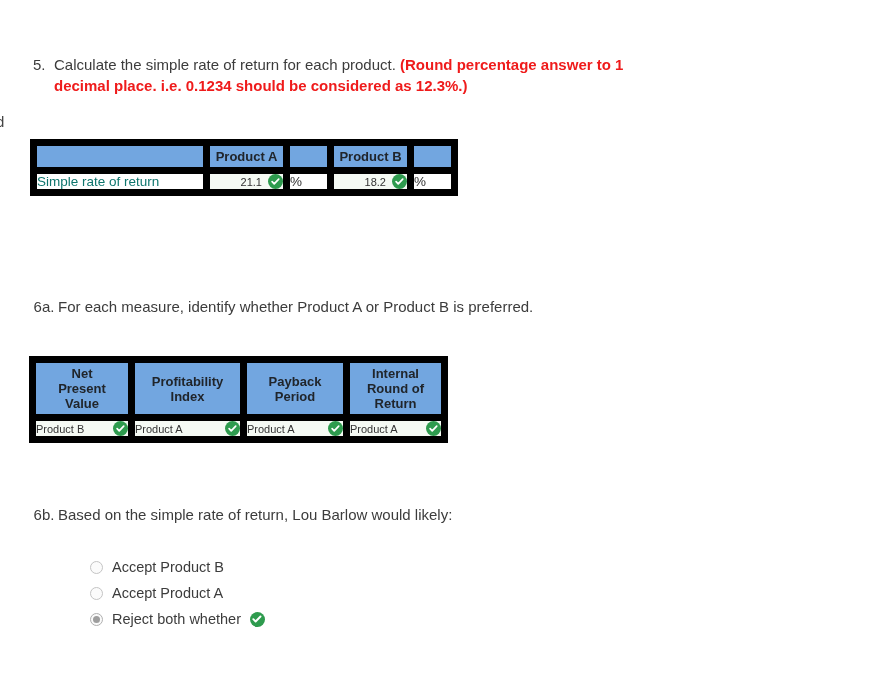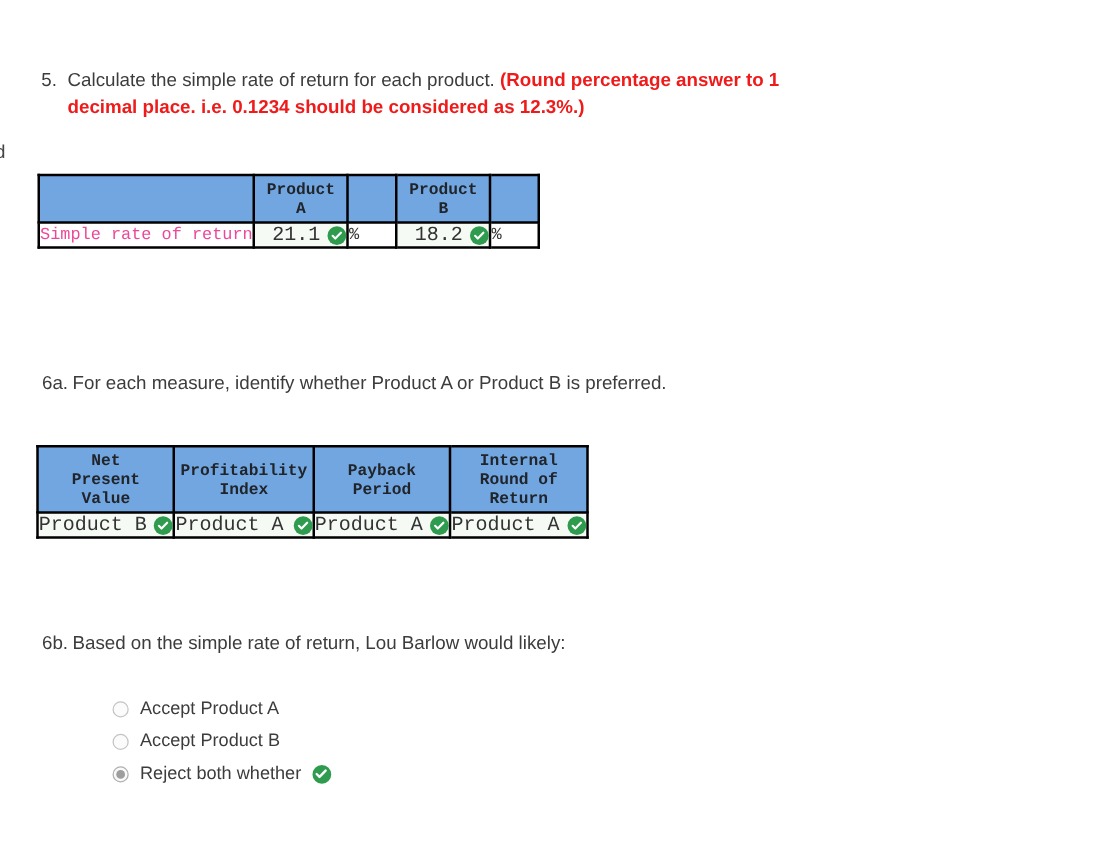--- a/index.html
+++ b/index.html
@@ -66,40 +66,39 @@
 
   
   table.answer-table {
     position: absolute;
     border-collapse: collapse;
     font-size: 13px;
     background: #ffffff;
   }
   table.answer-table td,
   table.answer-table th {
-    border: 2px solid #000000;
+    border: 7px solid #000000;
     padding: 0;
     vertical-align: middle;
-    font-family: Liberation Mono, monospace;
   }
   table.answer-table th {
     background: #72A6E0;
     color: #20252b;
     font-weight: bold;
     text-align: center;
     font-size: 13px;
     line-height: 15px;
     padding: 3px 4px;
   }
   .lbl-cell {
     background: #ffffff;
     text-align: left;
     padding: 3px 5px;
     font-size: 13.5px;
-    color: #ec4899;
+    color: #0f766e;
     white-space: nowrap;
   }
   .ans-cell {
     background: #F5FAF4;
     padding: 3px 6px;
   }
   .unit-cell {
     background: #ffffff;
     text-align: left;
     padding: 3px 6px;
@@ -110,21 +109,21 @@
     display: flex;
     align-items: center;
     justify-content: flex-end;
     gap: 6px;
     white-space: nowrap;
   }
   .ans-inner.left {
     justify-content: space-between;
   }
   .ans-text {
-    font-size: 16px;
+    font-size: 11px;
     color: #333;
   }
 
   
   #table-simple-rate { left: 30px; top: 139px; }
   #table-simple-rate .col-label { width: 158px; }
   #table-simple-rate .col-val   { width: 65px; }
   #table-simple-rate .col-unit  { width: 29px; }
 
   
@@ -310,25 +309,25 @@
   </tbody>
 </table>
 
 <div class="question q6b">
   <span class="q-num">6b.</span><span>Based on the simple rate of return, Lou Barlow would likely:</span>
 </div>
 
 <div class="radio-group">
   <div class="radio-row">
     <span class="radio"></span>
-    <span class="radio-label">Accept Product A</span>
+    <span class="radio-label">Accept Product B</span>
   </div>
   <div class="radio-row">
     <span class="radio"></span>
-    <span class="radio-label">Accept Product B</span>
+    <span class="radio-label">Accept Product A</span>
   </div>
   <div class="radio-row">
     <span class="radio checked"></span>
     <span class="radio-label">Reject both whether</span>
     <span class="check-badge">
       <svg width="12" height="12" viewBox="0 0 12 12" aria-hidden="true">
           <path d="M2.3 6.2 L4.6 8.5 L9.5 3.5" fill="none" stroke="#ffffff" stroke-width="1.9" stroke-linecap="round" stroke-linejoin="round"></path>
         </svg>
     </span>
   </div>

